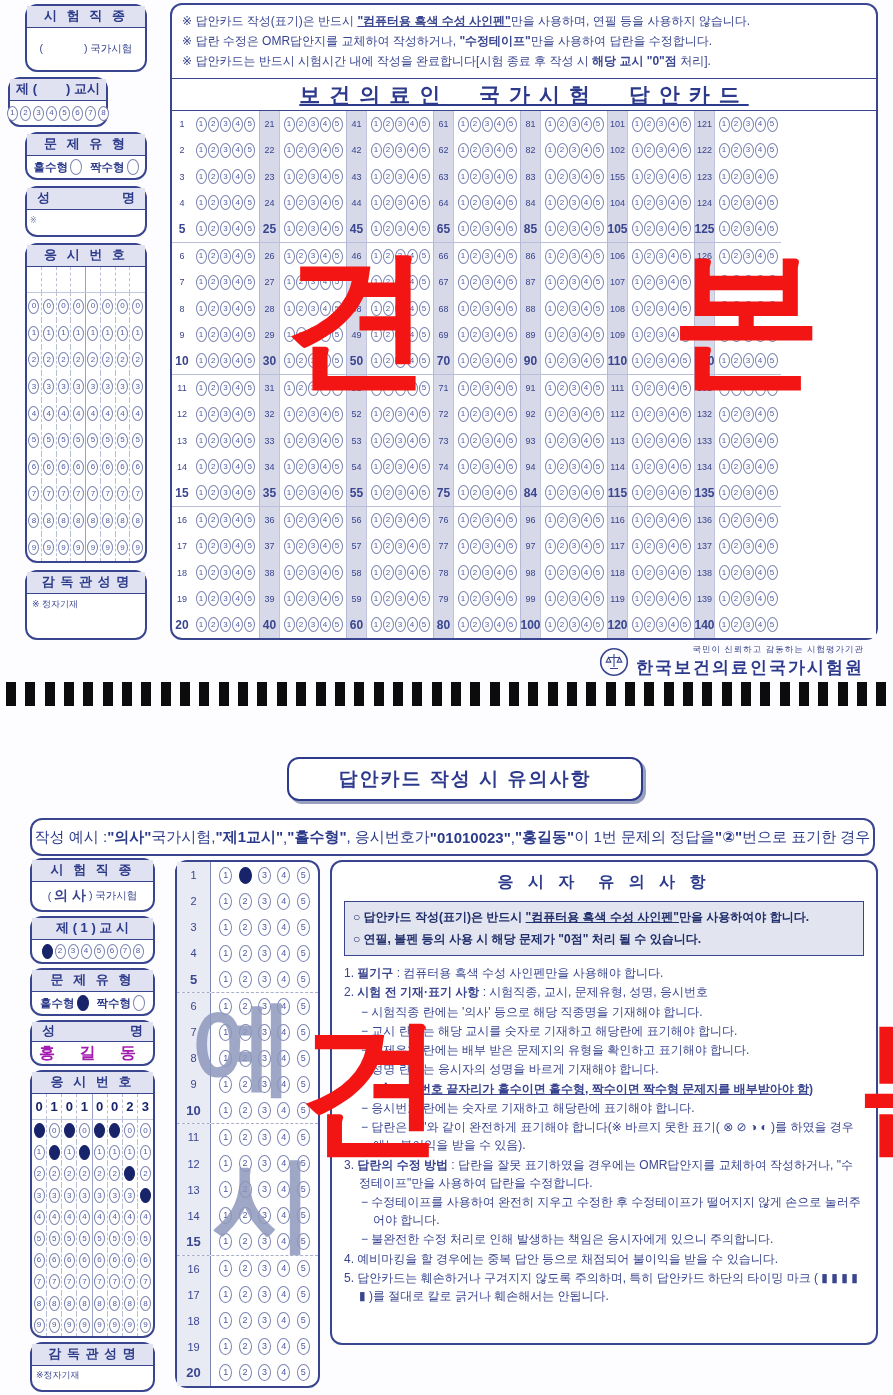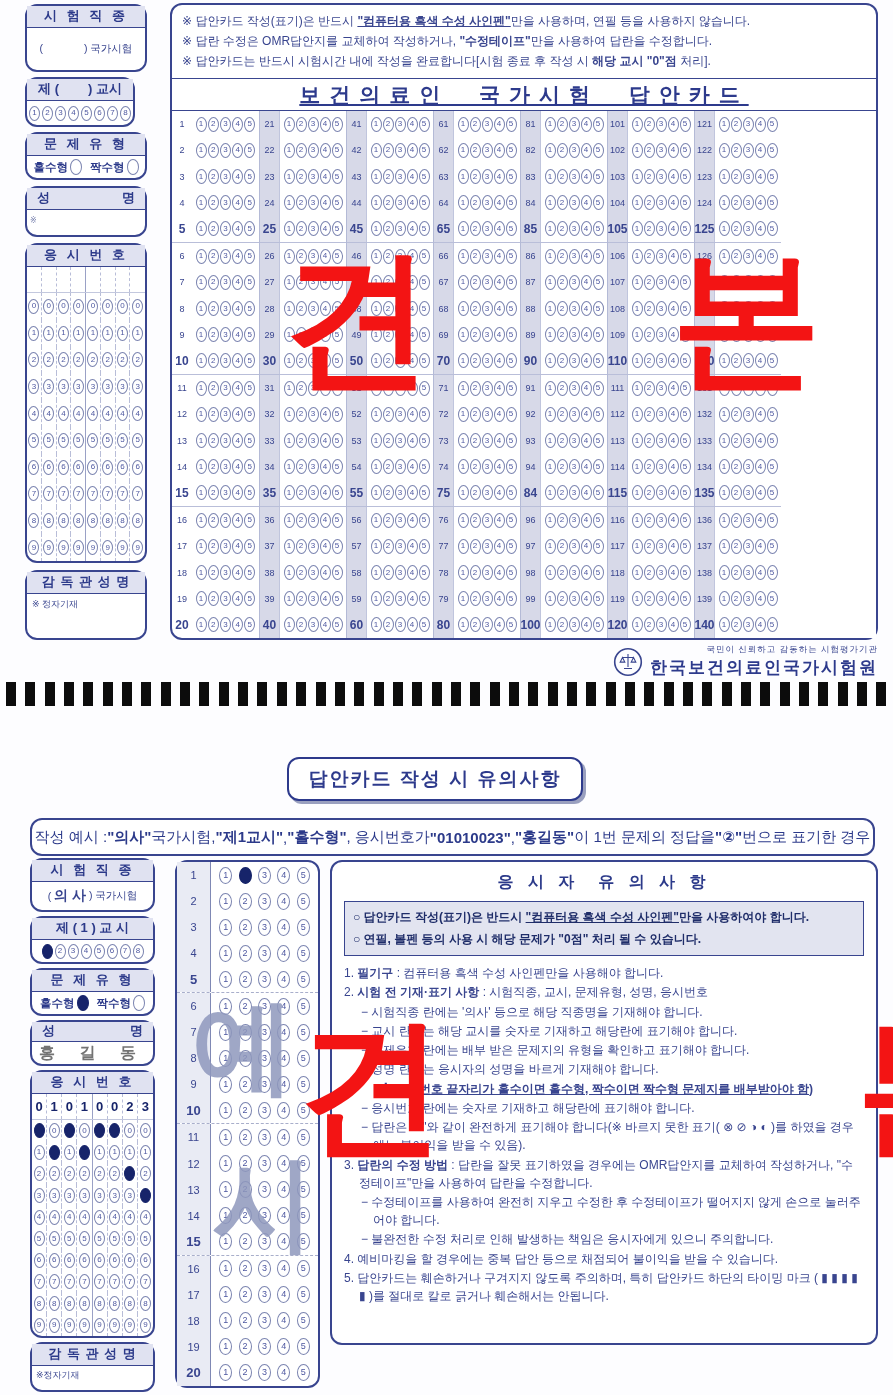--- a/index.html
+++ b/index.html
@@ -45,40 +45,40 @@
   .dgrid { display:grid; grid-template-columns:repeat(8,1fr); flex:1; }
   .dgc { display:flex; align-items:center; justify-content:center; border-right:1px dashed #b8bdd8; }
   .dwc:nth-child(8n), .dgc:nth-child(8n) { border-right:none; }
   .dwc.solidr, .dgc.solidr { border-right:1px solid #9aa1c6; }
 
   
   .qt { display:inline-flex; align-items:center; gap:2px; margin:0 4px; }
   .qtl { font-size:11.5px; font-weight:bold; color:#2c3a8a; }
 
   
-  .logo { right:15px; top:644px; display:flex; align-items:center; gap:7px; }
+  .logo { right:29px; top:644px; display:flex; align-items:center; gap:7px; }
   .logotxt { text-align:left; }
   .slogan { font-size:8.5px; color:#39458f; letter-spacing:1px; text-align:right; }
   .org { font-size:17px; font-weight:bold; color:#2d3a8c; letter-spacing:2px; }
 
   
   .tmarks { left:6px; top:682px; width:881px; height:24px; display:flex; justify-content:space-between; }
   .tmarks div { width:10px; height:24px; background:#0c0c0c; }
 
   
-  .btitle { left:287px; top:757px; width:296px; height:44px; border:2.5px solid #2d3a8c; background:#fff;
+  .btitle { left:287px; top:757px; width:356px; height:44px; border:2.5px solid #2d3a8c; background:#fff;
             box-shadow:3px 3px 0 #9aa0bf; display:flex; align-items:center; justify-content:center;
             font-size:19px; font-weight:bold; color:#2d3a8c; letter-spacing:2px; }
   .exbar { left:30px; top:818px; width:845px; height:38px; border:2px solid #39458f; background:#fff;
            display:flex; align-items:center; justify-content:center; font-size:15px; color:#2c3a8a; }
 
   
   .examval { font-size:10.5px; white-space:pre; }
   .examval .bd { font-size:14px; }
-  .nameval { font-size:16px; font-weight:bold; letter-spacing:10px; color:#737373; }
+  .nameval { font-size:16px; font-weight:bold; letter-spacing:10px; color:#a21caf; }
 
   
   .egridbox { left:175px; top:860px; width:145px; height:528px; border:2px solid #39458f; background:#fff; display:flex; flex-direction:column; }
   .egrow { flex:1; display:flex; align-items:stretch; }
   .egrow.sep { border-top:1px dashed #a8aecb; }
   .eqn { width:34px; display:flex; align-items:center; justify-content:center; background:#e9ebf4;
          border-right:1px solid #7f88b4; font-size:11px; color:#39458f; }
   .eqn.q5 { font-size:13px; font-weight:bold; }
   .ebset { flex:1; display:flex; align-items:center; justify-content:space-around; padding:0 5px; }
   .ebset .bb { width:13px; height:17px; font-size:9px; }
@@ -102,21 +102,21 @@
 </head>
 <body>
 
 <div class="page">
 
   <div class="abs sbx" style="left:25px;top:4px;width:122px;height:68px">
     <div class="hdr">시 험 직 종</div>
     <div class="bodyrow" style="height:42px;font-size:10.5px;white-space:pre">(              ) 국가시험</div>
   </div>
 
-  <div class="abs sbx" style="left:25px;top:77px;width:110px;height:50px">
+  <div class="abs sbx" style="left:8px;top:77px;width:100px;height:50px">
     <div class="hdr" style="letter-spacing:0">제 (        ) 교시</div>
     <div class="bodyrow" style="height:24px;gap:2px">
         <span class="bb sm">1</span>
         <span class="bb sm">2</span>
         <span class="bb sm">3</span>
         <span class="bb sm">4</span>
         <span class="bb sm">5</span>
         <span class="bb sm">6</span>
         <span class="bb sm">7</span>
         <span class="bb sm">8</span>
@@ -1441,21 +1441,21 @@
             <span class="qn">102</span>
             <span class="bset">
               <span class="bb sm">1</span>
               <span class="bb sm">2</span>
               <span class="bb sm">3</span>
               <span class="bb sm">4</span>
               <span class="bb sm">5</span>
             </span>
           </div>
           <div class="arow">
-            <span class="qn">103</span>
+            <span class="qn">155</span>
             <span class="bset">
               <span class="bb sm">1</span>
               <span class="bb sm">2</span>
               <span class="bb sm">3</span>
               <span class="bb sm">4</span>
               <span class="bb sm">5</span>
             </span>
           </div>
           <div class="arow">
             <span class="qn">104</span>

